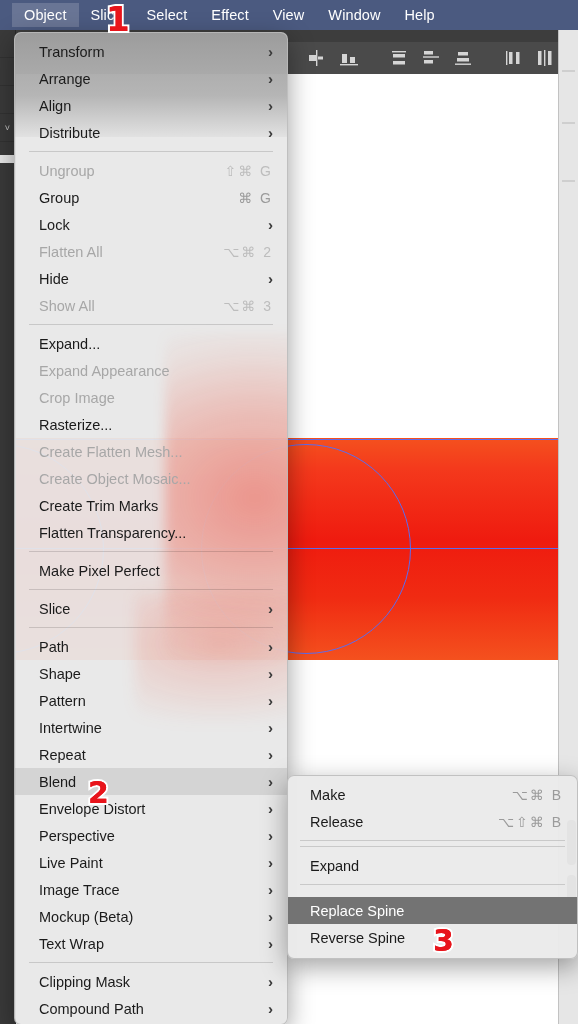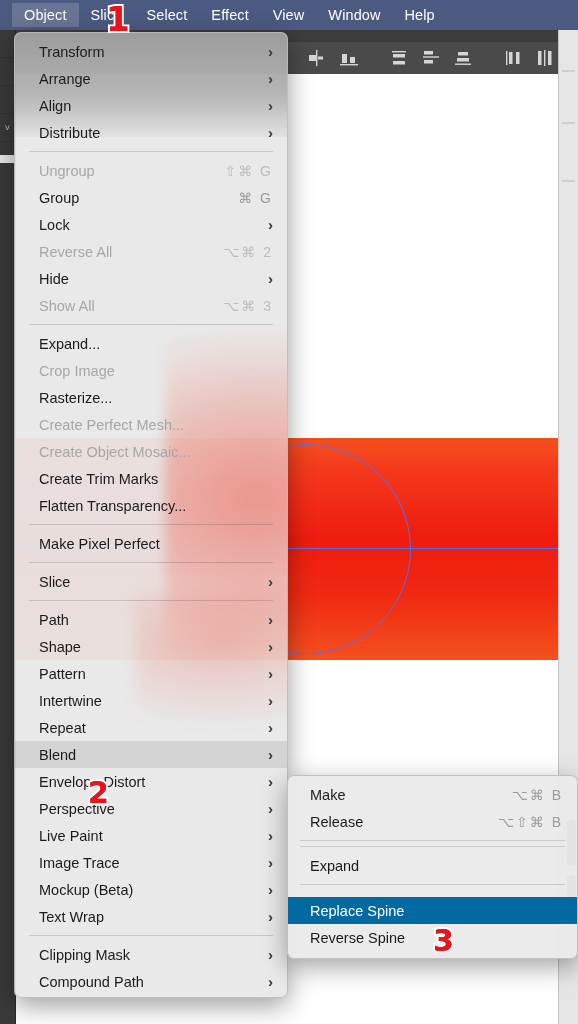--- a/index.html
+++ b/index.html
@@ -169,21 +169,21 @@
     width:291px;
     background:rgba(234,234,234,0.96);
     border-radius:7px;
     border:0.5px solid rgba(0,0,0,0.18);
     box-shadow:0 8px 26px rgba(0,0,0,0.36);
     padding:5px 0;
     z-index:50;
     overflow:hidden;
   }
   .submenu .mi { padding:0 14px 0 22px; }
-  .submenu .mi.sel { background:#0369a1; color:#ffffff;margin-top:12px; }
+  .submenu .mi.sel { background:#737373; color:#ffffff;margin-top:12px; }
   .submenu .sep { margin:5px 12px; }
 
   
   .marker {
     position:absolute;
     font-family:"DejaVu Sans", sans-serif;
     font-weight:bold;
     color:#e8141b;
     -webkit-text-stroke:3.5px #ffffff;
     paint-order:stroke fill;
@@ -340,49 +340,53 @@
           <span class="lbl">Group</span>
           <span class="sp"></span>
           <span class="sc">⌘ G</span>
         </div>
         <div class="mi">
           <span class="lbl">Lock</span>
           <span class="sp"></span>
           <span class="arrow">›</span>
         </div>
         <div class="mi disabled">
-          <span class="lbl">Reverse All</span>
+          <span class="lbl">Flatten All</span>
           <span class="sp"></span>
           <span class="sc">⌥⌘ 2</span>
         </div>
         <div class="mi">
           <span class="lbl">Hide</span>
           <span class="sp"></span>
           <span class="arrow">›</span>
         </div>
         <div class="mi disabled">
           <span class="lbl">Show All</span>
           <span class="sp"></span>
           <span class="sc">⌥⌘ 3</span>
         </div>
         <div class="sep"></div>
         <div class="mi">
           <span class="lbl">Expand...</span>
           <span class="sp"></span>
         </div>
         <div class="mi disabled">
+          <span class="lbl">Expand Appearance</span>
+          <span class="sp"></span>
+        </div>
+        <div class="mi disabled">
           <span class="lbl">Crop Image</span>
           <span class="sp"></span>
         </div>
         <div class="mi">
           <span class="lbl">Rasterize...</span>
           <span class="sp"></span>
         </div>
         <div class="mi disabled">
-          <span class="lbl">Create Perfect Mesh...</span>
+          <span class="lbl">Create Flatten Mesh...</span>
           <span class="sp"></span>
         </div>
         <div class="mi disabled">
           <span class="lbl">Create Object Mosaic...</span>
           <span class="sp"></span>
         </div>
         <div class="mi">
           <span class="lbl">Create Trim Marks</span>
           <span class="sp"></span>
         </div>

